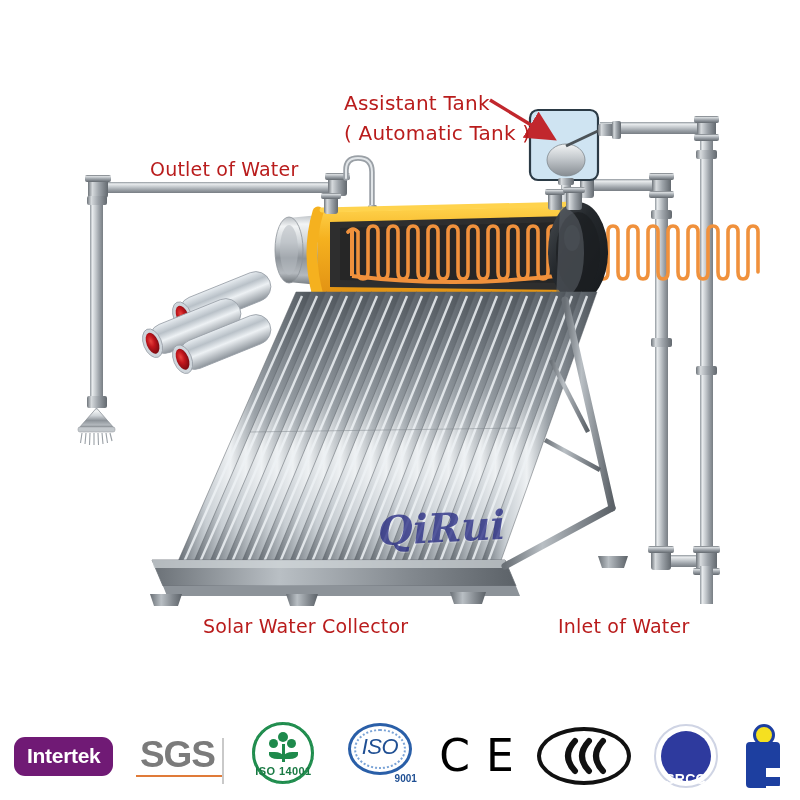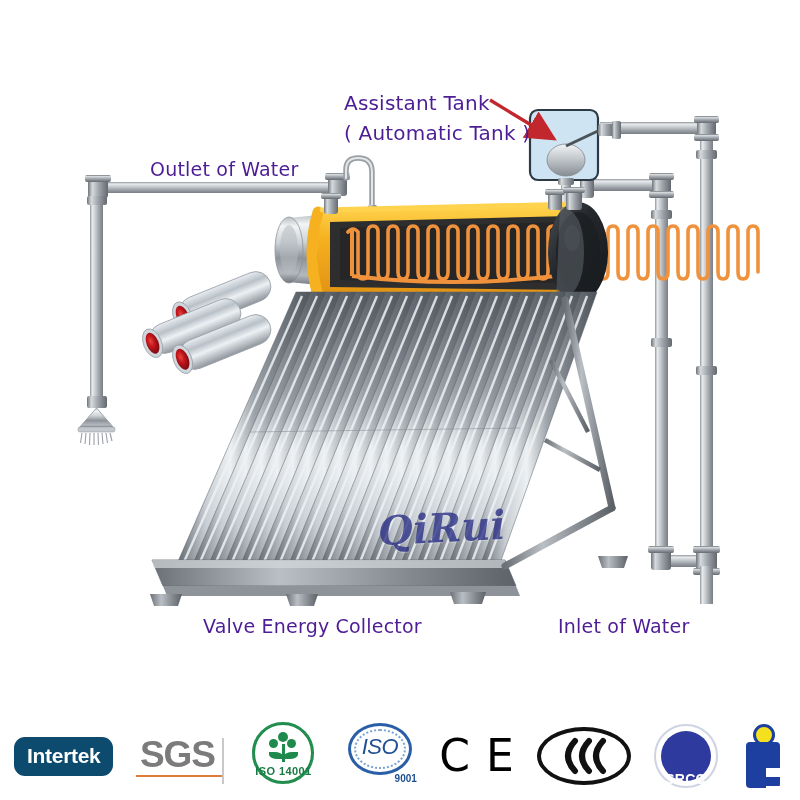--- a/index.html
+++ b/index.html
@@ -7,40 +7,40 @@
   body{
     width:800px;height:800px;
     background:#ffffff;
     font-family:"Liberation Sans","DejaVu Sans",sans-serif;
     overflow:hidden;
     position:relative;
   }
   #stage{position:absolute;left:0;top:0;width:800px;height:800px;}
   .lbl{
     position:absolute;
-    color:#4c1d95;
+    color:#b91c1c;
     font-size:19px;
     font-family:"DejaVu Sans","Liberation Sans",sans-serif;
     white-space:nowrap;
     letter-spacing:.2px;
   }
   #lbl-assist{left:344px;top:88px;line-height:30px;font-size:20px;}
   #lbl-outlet{left:150px;top:158px;}
   #lbl-collector{left:203px;top:615px;}
   #lbl-inlet{left:558px;top:615px;}
 
   
   #certs{
     position:absolute;left:0;top:712px;width:800px;height:88px;
     display:flex;align-items:center;justify-content:space-between;
     padding:0 14px;box-sizing:border-box;
   }
   .cert{display:flex;align-items:center;justify-content:center;}
   .intertek{
-    background:#0c4a6e;border-radius:11px;
+    background:#701a75;border-radius:11px;
     color:#fff;font-weight:bold;font-size:21px;
     padding:7px 13px 8px 13px;letter-spacing:-.3px;
     font-family:"Liberation Sans",sans-serif;
   }
   .sgs-wrap{position:relative;padding:2px 9px 5px 4px;}
   .sgs-txt{
     color:#7b7b7b;font-weight:bold;font-size:37px;letter-spacing:-1px;
     font-family:"Liberation Sans",sans-serif;line-height:38px;
   }
   .sgs-hline{position:absolute;left:0;bottom:2px;width:100%;height:2px;background:#e07b39;}
@@ -448,21 +448,21 @@
         <ellipse cx="180" cy="350" rx="6" ry="11" fill="url(#evacRed)"></ellipse>
       </g>
     </g>
   </svg>
 
   <div class="lbl" id="lbl-assist">
     <div>Assistant Tank</div>
     <div>( Automatic Tank )</div>
   </div>
   <div class="lbl" id="lbl-outlet">Outlet of Water</div>
-  <div class="lbl" id="lbl-collector">Valve Energy Collector</div>
+  <div class="lbl" id="lbl-collector">Solar Water Collector</div>
   <div class="lbl" id="lbl-inlet">Inlet of Water</div>
 
   <div id="wm">QiRui</div>
 
   <div id="certs">
 
     <div class="cert">
       <div class="intertek">Intertek</div>
     </div>
 

